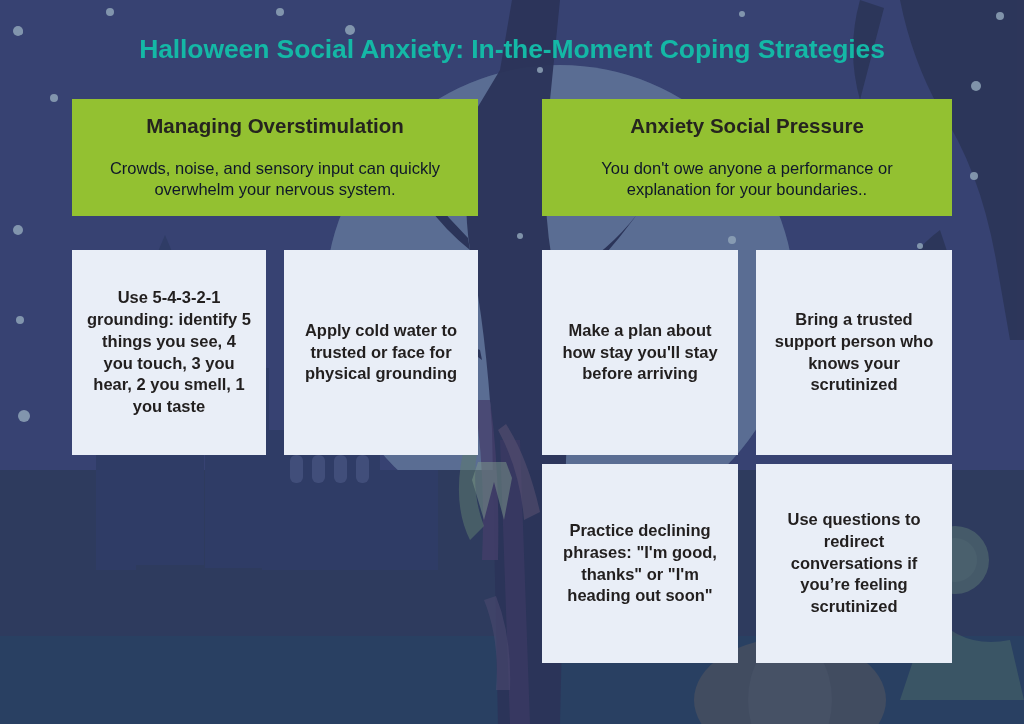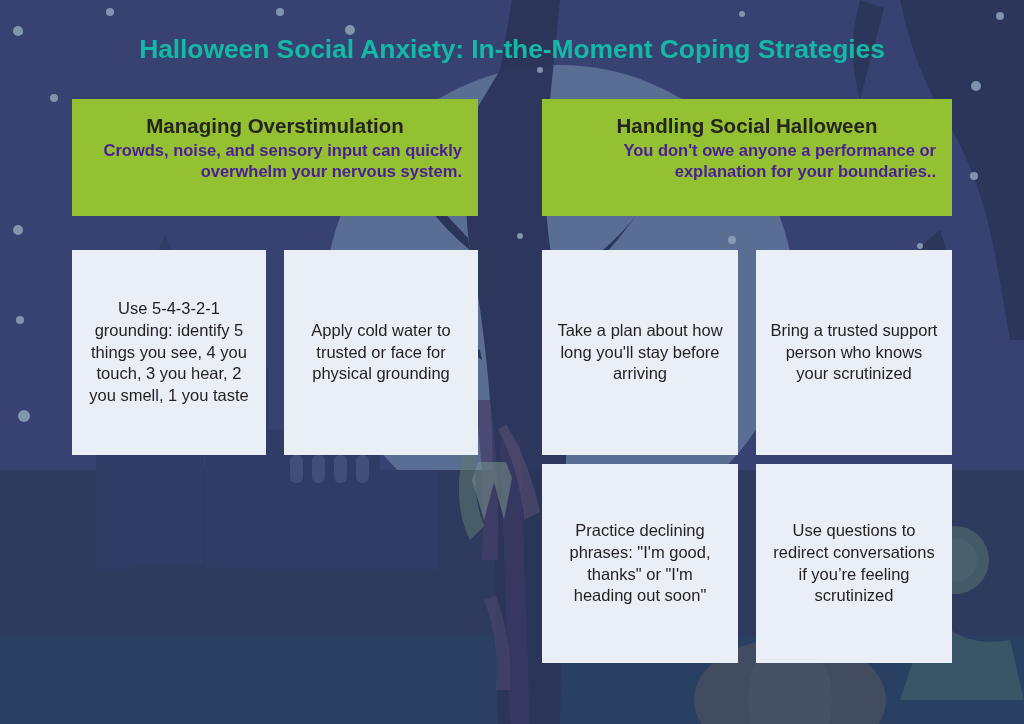--- a/index.html
+++ b/index.html
@@ -51,49 +51,48 @@
     height:117px;
     background:#93c131;
     padding:14px 16px 0 16px;
     text-align:center;
   }
   .header-title {
     font-size:20.5px;
     font-weight:bold;
     color:#25241f;
     line-height:1.3;
-    margin-bottom:0;
+    margin-bottom:18px;
   }
   .header-sub {
     font-size:16.5px;
-    font-weight:bold;
-    color:#4c1d95;
+    font-weight:normal;
+    color:#0f172a;
     line-height:1.3;
-    text-align:right;
   }
 
   .cards {
     position:absolute;
     top:250px;
     width:100%;
     display:flex;
     gap:18px;
   }
   .cards.row2 { top:464px; }
 
   .card {
     width:194px;
     background:#e9eef7;
     display:flex;
     align-items:center;
     justify-content:center;
     text-align:center;
     padding:4px 14px;
     font-size:16.5px;
-    font-weight:normal;
+    font-weight:bold;
     color:#221f1f;
     line-height:1.32;
   }
   .cards.row1 .card { height:205px; }
   .cards.row2 .card { height:199px; }
 
   
   .group.right .card { width:196px; }
 </style>
 </head>
@@ -201,25 +200,25 @@
       <div class="cards row1">
         <div class="card">Use 5-4-3-2-1 grounding: identify 5 things you see, 4 you touch, 3 you hear, 2 you smell, 1 you taste</div>
         <div class="card">Apply cold water to trusted or face for physical grounding</div>
       </div>
       <div class="cards row2">
       </div>
     </div>
 
     <div class="group right">
       <div class="header-card">
-        <div class="header-title">Handling Social Halloween</div>
+        <div class="header-title">Anxiety Social Pressure</div>
         <div class="header-sub">You don't owe anyone a performance or explanation for your boundaries..</div>
       </div>
       <div class="cards row1">
-        <div class="card">Take a plan about how long you'll stay before arriving</div>
+        <div class="card">Make a plan about how stay you'll stay before arriving</div>
         <div class="card">Bring a trusted support person who knows your scrutinized</div>
       </div>
       <div class="cards row2">
         <div class="card">Practice declining phrases: "I'm good, thanks" or "I'm heading out soon"</div>
         <div class="card">Use questions to redirect conversations if you’re feeling scrutinized</div>
       </div>
     </div>
 
   </div>
 </div>

